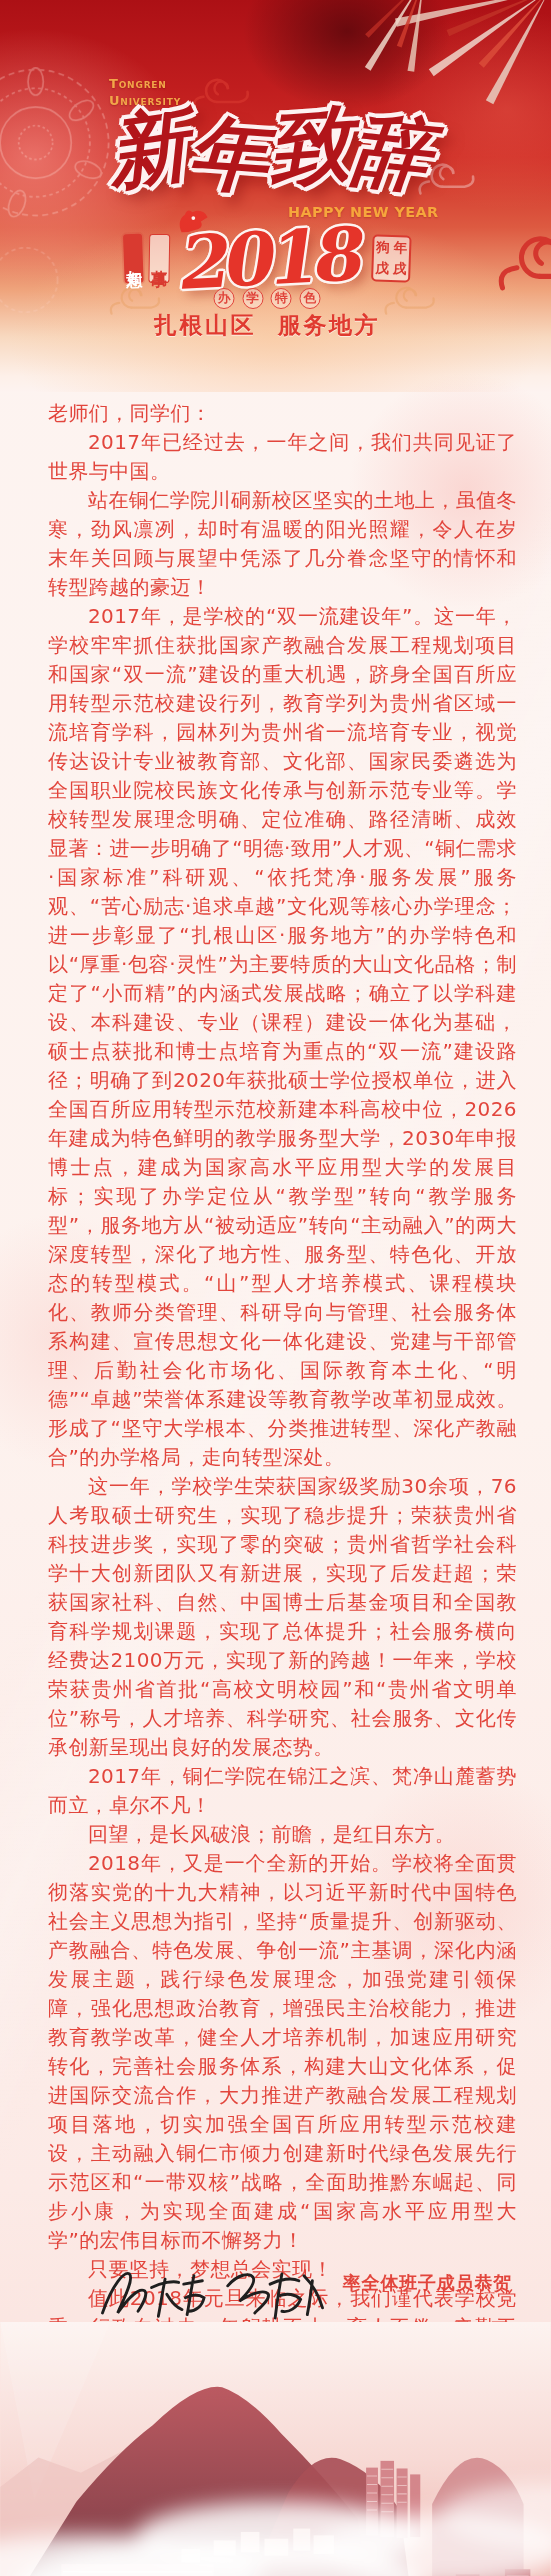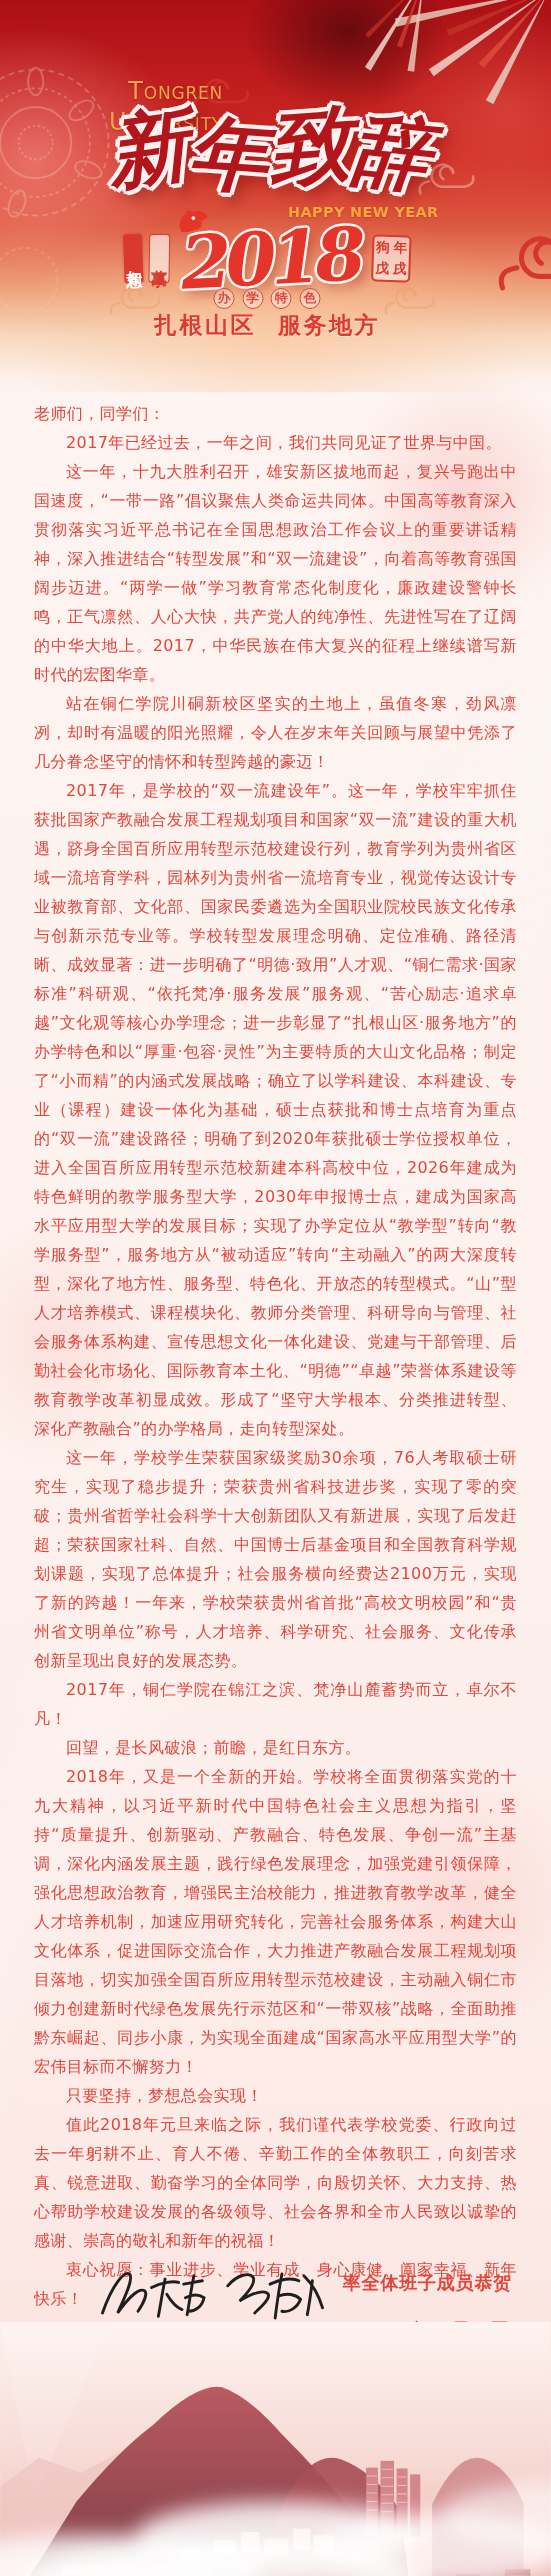--- a/index.html
+++ b/index.html
@@ -18,22 +18,22 @@
       radial-gradient(144px 110px at 63% 8%, rgba(45,0,5,.55), rgba(45,0,5,0) 72%),
       radial-gradient(220px 178px at 6% 40%, rgba(255,165,155,.55), rgba(255,165,155,0) 72%),
       radial-gradient(187px 144px at 92% 28%, rgba(255,125,100,.30), rgba(255,125,100,0) 70%),
       radial-gradient(356px 170px at 50% 86%, rgba(250,195,150,.55), rgba(250,195,150,0) 75%),
       linear-gradient(180deg,#ac1015 0%,#c01d1e 22%,#ce2d26 40%,#dd5a41 58%,#efa47c 74%,#f8d9c0 86%,#fdf0e9 96%,#fdf3f0 100%);
   }
   .header-deco { position:absolute; left:0; top:0; pointer-events:none; }
 
   .uni-name {
     position:absolute; left:109px; top:76px;
-    font-variant:small-caps; font-weight:normal; font-size:24px; line-height:1.3;
-    color:#f2a649; letter-spacing:0.8px; text-shadow:0 0.8px 1.7px rgba(100,10,10,.35);text-align:right;
+    font-variant:small-caps; font-weight:bold; font-size:13px; line-height:1.3;
+    color:#f2a649; letter-spacing:0.8px; text-shadow:0 0.8px 1.7px rgba(100,10,10,.35);
   }
 
   .big-title {
     position:absolute; top:107px; left:0; width:100%;
     text-align:center; transform:translateX(-8.5px); white-space:nowrap;
   }
   .title-char {
     display:inline-block;
     font-family:"DejaVu Serif", serif; font-style:italic; font-weight:900;
     font-size:80px; line-height:1; color:#b2151a; letter-spacing:-3.4px;
@@ -115,22 +115,22 @@
            background:radial-gradient(closest-side, rgba(248,185,178,.30), rgba(248,185,178,0)); }
   .blob3 { top:1764px; right:-42px; width:254px; height:271px;
            background:radial-gradient(closest-side, rgba(246,175,168,.28), rgba(246,175,168,0)); }
   .streak {
     position:absolute; top:356px; left:0; width:551px; height:1950px; pointer-events:none;
     background:linear-gradient(115deg, rgba(255,255,255,0) 42%, rgba(255,255,255,.45) 50%, rgba(255,255,255,0) 58%);
     opacity:.5;
   }
 
   .letter {
-    position:absolute; top:399px; left:34px; right:34px;
-    color:#e2453c; font-size:16px; line-height:29px;
+    position:absolute; top:399px; left:48px; right:34px;
+    color:#e2453c; font-size:20px; line-height:29px;
     text-align:justify; letter-spacing:0.4px;
   }
   .letter p { margin:0; text-indent:2em; }
   .letter p.salutation { text-indent:0; }
 
   
   .signature-block {
     position:absolute; top:2235px; right:39px;
     display:flex; align-items:flex-start;
   }
@@ -252,21 +252,20 @@
   </div>
 
   <div class="blob blob1"></div>
   <div class="blob blob2"></div>
   <div class="blob blob3"></div>
   <div class="streak"></div>
 
   <div class="letter">
     <p class="salutation">老师们，同学们：</p>
     <p>2017年已经过去，一年之间，我们共同见证了世界与中国。</p>
-    <p>这一年，十九大胜利召开，雄安新区拔地而起，复兴号跑出中国速度，“一带一路”倡议聚焦人类命运共同体。中国高等教育深入贯彻落实习近平总书记在全国思想政治工作会议上的重要讲话精神，深入推进结合“转型发展”和“双一流建设”，向着高等教育强国阔步迈进。“两学一做”学习教育常态化制度化，廉政建设警钟长鸣，正气凛然、人心大快，共产党人的纯净性、先进性写在了辽阔的中华大地上。2017，中华民族在伟大复兴的征程上继续谱写新时代的宏图华章。</p>
     <p>站在铜仁学院川硐新校区坚实的土地上，虽值冬寒，劲风凛冽，却时有温暖的阳光照耀，令人在岁末年关回顾与展望中凭添了几分眷念坚守的情怀和转型跨越的豪迈！</p>
     <p>2017年，是学校的“双一流建设年”。这一年，学校牢牢抓住获批国家产教融合发展工程规划项目和国家“双一流”建设的重大机遇，跻身全国百所应用转型示范校建设行列，教育学列为贵州省区域一流培育学科，园林列为贵州省一流培育专业，视觉传达设计专业被教育部、文化部、国家民委遴选为全国职业院校民族文化传承与创新示范专业等。学校转型发展理念明确、定位准确、路径清晰、成效显著：进一步明确了“明德·致用”人才观、“铜仁需求·国家标准”科研观、“依托梵净·服务发展”服务观、“苦心励志·追求卓越”文化观等核心办学理念；进一步彰显了“扎根山区·服务地方”的办学特色和以“厚重·包容·灵性”为主要特质的大山文化品格；制定了“小而精”的内涵式发展战略；确立了以学科建设、本科建设、专业（课程）建设一体化为基础，硕士点获批和博士点培育为重点的“双一流”建设路径；明确了到2020年获批硕士学位授权单位，进入全国百所应用转型示范校新建本科高校中位，2026年建成为特色鲜明的教学服务型大学，2030年申报博士点，建成为国家高水平应用型大学的发展目标；实现了办学定位从“教学型”转向“教学服务型”，服务地方从“被动适应”转向“主动融入”的两大深度转型，深化了地方性、服务型、特色化、开放态的转型模式。“山”型人才培养模式、课程模块化、教师分类管理、科研导向与管理、社会服务体系构建、宣传思想文化一体化建设、党建与干部管理、后勤社会化市场化、国际教育本土化、“明德”“卓越”荣誉体系建设等教育教学改革初显成效。形成了“坚守大学根本、分类推进转型、深化产教融合”的办学格局，走向转型深处。</p>
     <p>这一年，学校学生荣获国家级奖励30余项，76人考取硕士研究生，实现了稳步提升；荣获贵州省科技进步奖，实现了零的突破；贵州省哲学社会科学十大创新团队又有新进展，实现了后发赶超；荣获国家社科、自然、中国博士后基金项目和全国教育科学规划课题，实现了总体提升；社会服务横向经费达2100万元，实现了新的跨越！一年来，学校荣获贵州省首批“高校文明校园”和“贵州省文明单位”称号，人才培养、科学研究、社会服务、文化传承创新呈现出良好的发展态势。</p>
     <p>2017年，铜仁学院在锦江之滨、梵净山麓蓄势而立，卓尔不凡！</p>
     <p>回望，是长风破浪；前瞻，是红日东方。</p>
     <p>2018年，又是一个全新的开始。学校将全面贯彻落实党的十九大精神，以习近平新时代中国特色社会主义思想为指引，坚持“质量提升、创新驱动、产教融合、特色发展、争创一流”主基调，深化内涵发展主题，践行绿色发展理念，加强党建引领保障，强化思想政治教育，增强民主治校能力，推进教育教学改革，健全人才培养机制，加速应用研究转化，完善社会服务体系，构建大山文化体系，促进国际交流合作，大力推进产教融合发展工程规划项目落地，切实加强全国百所应用转型示范校建设，主动融入铜仁市倾力创建新时代绿色发展先行示范区和“一带双核”战略，全面助推黔东崛起、同步小康，为实现全面建成“国家高水平应用型大学”的宏伟目标而不懈努力！</p>
     <p>只要坚持，梦想总会实现！</p>
     <p>值此2018年元旦来临之际，我们谨代表学校党委、行政向过去一年躬耕不止、育人不倦、辛勤工作的全体教职工，向刻苦求真、锐意进取、勤奋学习的全体同学，向殷切关怀、大力支持、热心帮助学校建设发展的各级领导、社会各界和全市人民致以诚挚的感谢、崇高的敬礼和新年的祝福！</p>
     <p>衷心祝愿：事业进步、学业有成、身心康健、阖家幸福、新年快乐！</p>
   </div>

